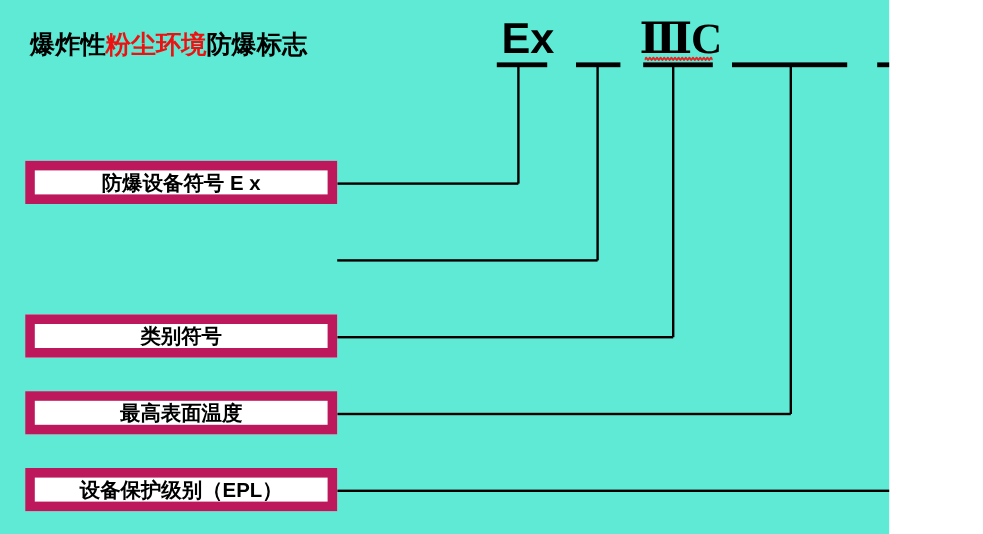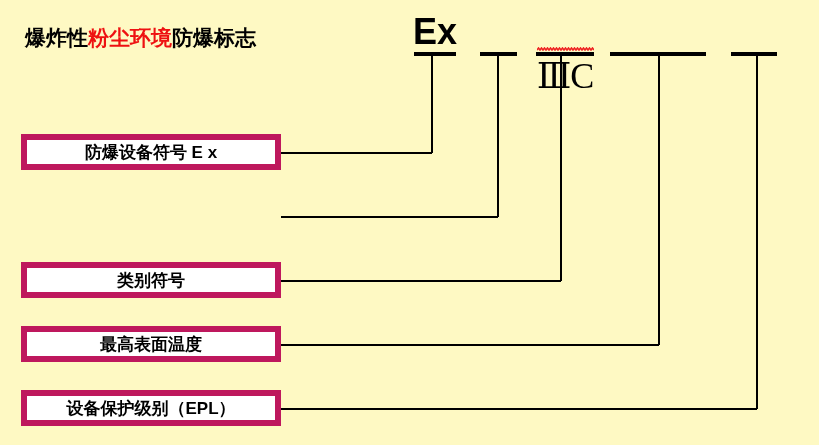--- a/index.html
+++ b/index.html
@@ -5,23 +5,23 @@
   html, body {
     margin: 0;
     padding: 0;
     background: #ffffff;
   }
   body {
     font-family: "Liberation Sans", "DejaVu Sans", sans-serif;
   }
   #canvas {
     position: relative;
-    width: 819px;
+    width: 741px;
     height: 445px;
-    background: #fef9c3;
+    background: #5eead4;
     overflow: hidden;
   }
 
   
   .title {
     position: absolute;
     left: 25px;
     top: 26px;
     font-size: 21px;
     font-weight: bold;
@@ -40,23 +40,22 @@
     font-size: 36px;
     font-weight: bold;
     color: #000000;
     line-height: 42px;
     text-align: center;
     white-space: nowrap;
   }
   .mark .txt { display: inline-block; }
   .roman {
     font-family: "Liberation Serif", "DejaVu Serif", serif;
-    font-weight: normal;
+    font-weight: bold;
     letter-spacing: -1px;
-    margin-top: 44px;
   }
 
   
   .mark-rule {
     position: absolute;
     height: 4px;
     background: #000000;
   }
   
   .squiggle {
@@ -77,21 +76,21 @@
     height: 1.6px;
     background: #000000;
   }
 
   
   .box {
     position: absolute;
     left: 21px;
     width: 260px;
     height: 36px;
-    border: 6px solid #be185d;
+    border: 8px solid #be185d;
     box-sizing: border-box;
     background: #ffffff;
     display: flex;
     align-items: center;
     justify-content: center;
   }
   .box-label {
     font-size: 17px;
     font-weight: bold;
     color: #000000;
@@ -101,21 +100,21 @@
 </style>
 </head>
 <body>
 
 <div id="canvas">
 
   <div class="title">
     <span class="seg-black">爆炸性</span><span class="seg-red">粉尘环境</span><span class="seg-black">防爆标志</span>
   </div>
 
-  <div class="mark" style="left:408px; width:54px;">
+  <div class="mark" style="left:408px; width:54px;text-align:right;">
     <span class="txt">Ex</span>
   </div>
   <div class="mark-rule" style="left:414px; top:52px; width:42px;"></div>
 
   <div class="mark-rule" style="left:480px; top:52px; width:37px;"></div>
 
   <div class="mark" style="left:533px; width:64px;">
     <span class="txt roman">ⅢC</span>
   </div>
   <div class="squiggle" style="left:537px; top:47px; width:57px;">

